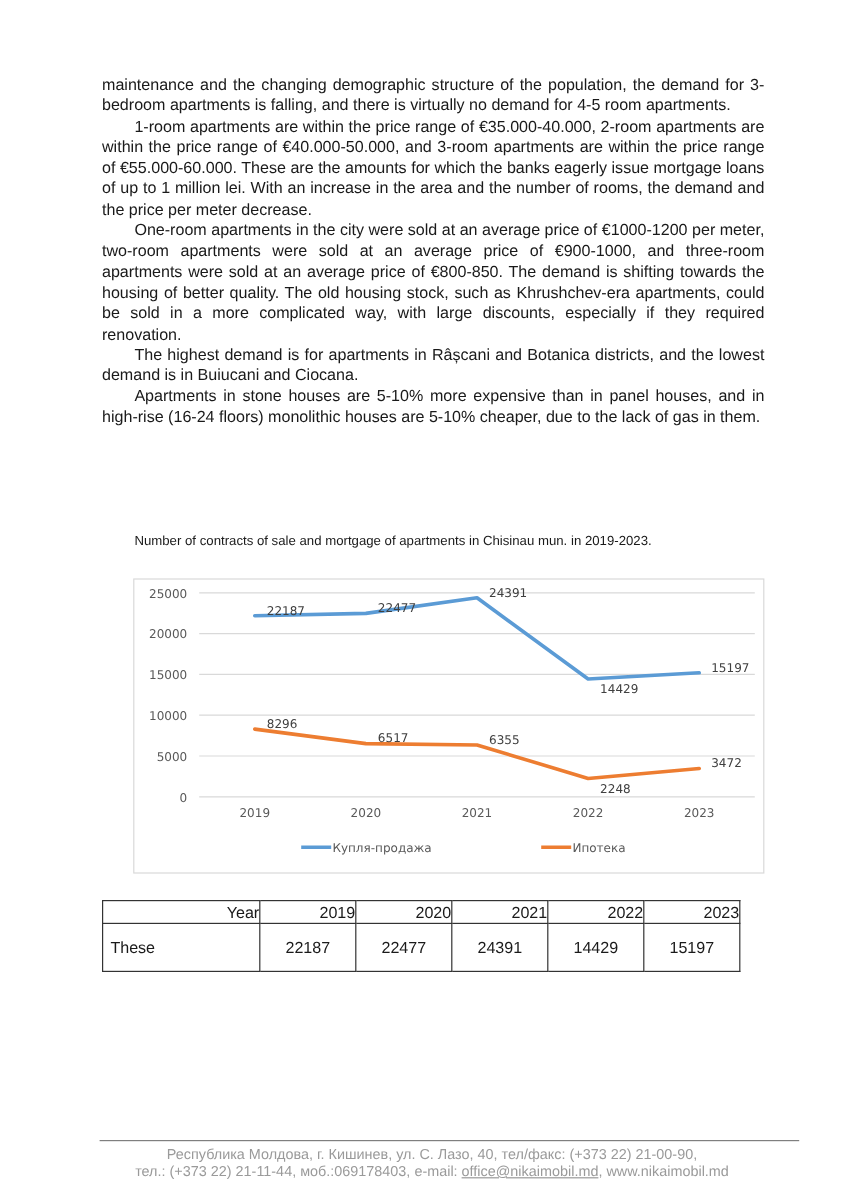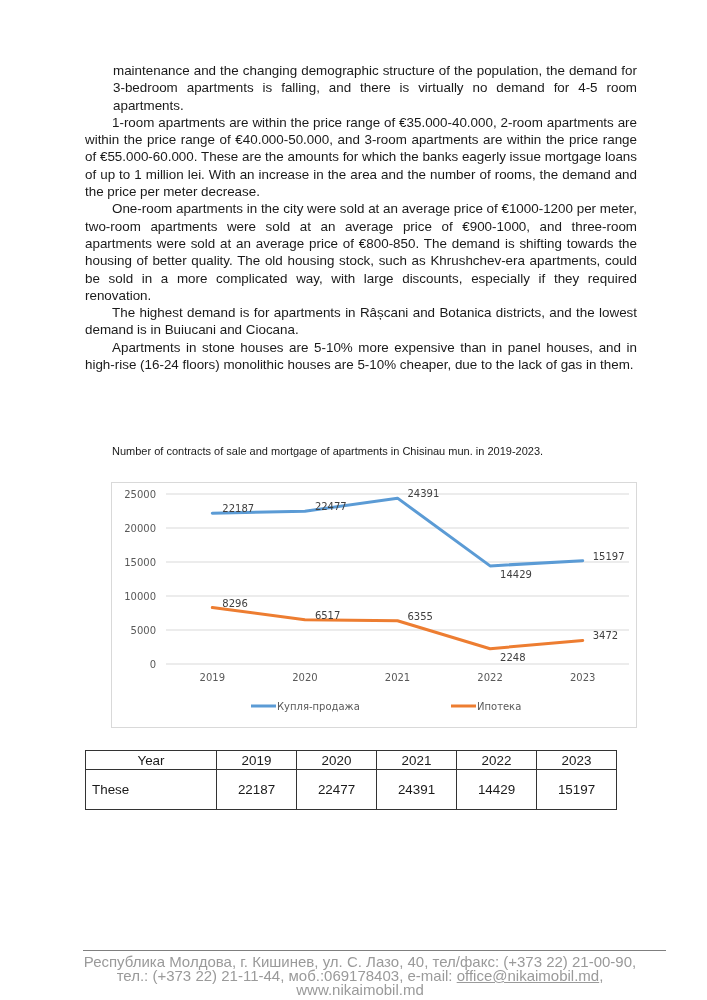--- a/index.html
+++ b/index.html
@@ -1,37 +1,37 @@
 <!DOCTYPE html>
 <html><head>
 <meta charset="utf-8">
 <style>
   html, body { margin: 0; padding: 0; background: #ffffff; }
   body { width: 707px; height: 1000px; position: relative; overflow: hidden;
          font-family: "Liberation Sans", sans-serif; color: #1a1a1a; }
   .body-text { position: absolute; left: 85px; top: 62px; width: 552px;
                font-size: 13.4px; line-height: 17.3px; text-align: justify; }
   .body-text p { margin: 0; text-indent: 27px; }
-  .body-text p.no-indent { text-indent: 0; margin-left: 28px; }
+  .body-text p.no-indent { text-indent: 0; }
   .chart-caption { position: absolute; left: 112px; top: 445px; font-size: 11px; white-space: nowrap; }
   .chart-box { position: absolute; left: 111px; top: 482px; width: 526px; height: 246px;
                border: 1px solid #d9d9d9; box-sizing: border-box; }
   #chart-svg { position: absolute; left: 111px; top: 482px; }
   .data-table { position: absolute; left: 85px; top: 750px; border-collapse: collapse;
                 font-size: 13.4px; }
   .data-table td { border: 1px solid #333; padding: 0; text-align: center; }
-  .data-table tr.head td { height: 18px; }
+  .data-table tr.head td { height: 18px; text-align: right; }
   .data-table tr.row td { height: 39px; }
   .data-table td.first { width: 130px; }
   .data-table td.num { width: 79px; }
   .data-table tr.row td.first { text-align: left; padding-left: 6px; width: 124px; }
   .footer-rule { position: absolute; left: 83px; top: 950px; width: 583px; height: 1px;
                  background: #7f7f7f; }
   .footer { position: absolute; left: 60px; top: 955px; width: 600px; text-align: center;
-            font-size: 15px; line-height: 14px; color: #9a9a9a; }
+            font-size: 12px; line-height: 14px; color: #9a9a9a; }
   .footer a { color: #9a9a9a; text-decoration: underline; }
 </style>
 </head>
 <body>
 
 <div class="body-text">
   <p class="no-indent">maintenance and the changing demographic structure of the population, the demand for 3-bedroom apartments is falling, and there is virtually no demand for 4-5 room apartments.</p>
   <p>1-room apartments are within the price range of €35.000-40.000, 2-room apartments are within the price range of €40.000-50.000, and 3-room apartments are within the price range of €55.000-60.000. These are the amounts for which the banks eagerly issue mortgage loans of up to 1 million lei. With an increase in the area and the number of rooms, the demand and the price per meter decrease.</p>
   <p>One-room apartments in the city were sold at an average price of €1000-1200 per meter, two-room apartments were sold at an average price of €900-1000, and three-room apartments were sold at an average price of €800-850. The demand is shifting towards the housing of better quality. The old housing stock, such as Khrushchev-era apartments, could be sold in a more complicated way, with large discounts, especially if they required renovation.</p>
   <p>The highest demand is for apartments in Râșcani and Botanica districts, and the lowest demand is in Buiucani and Ciocana.</p>

